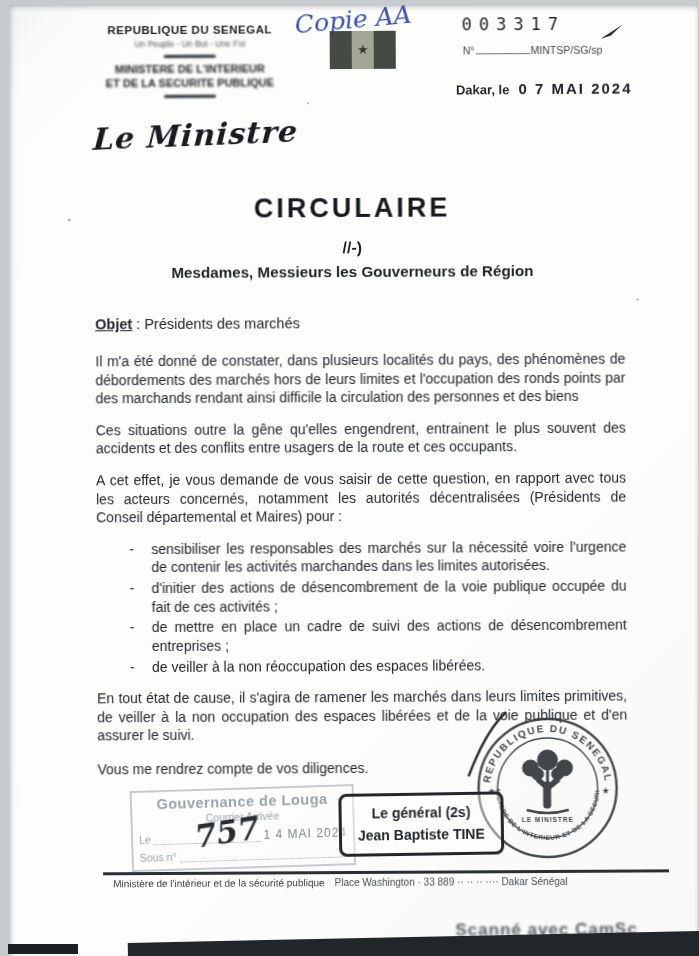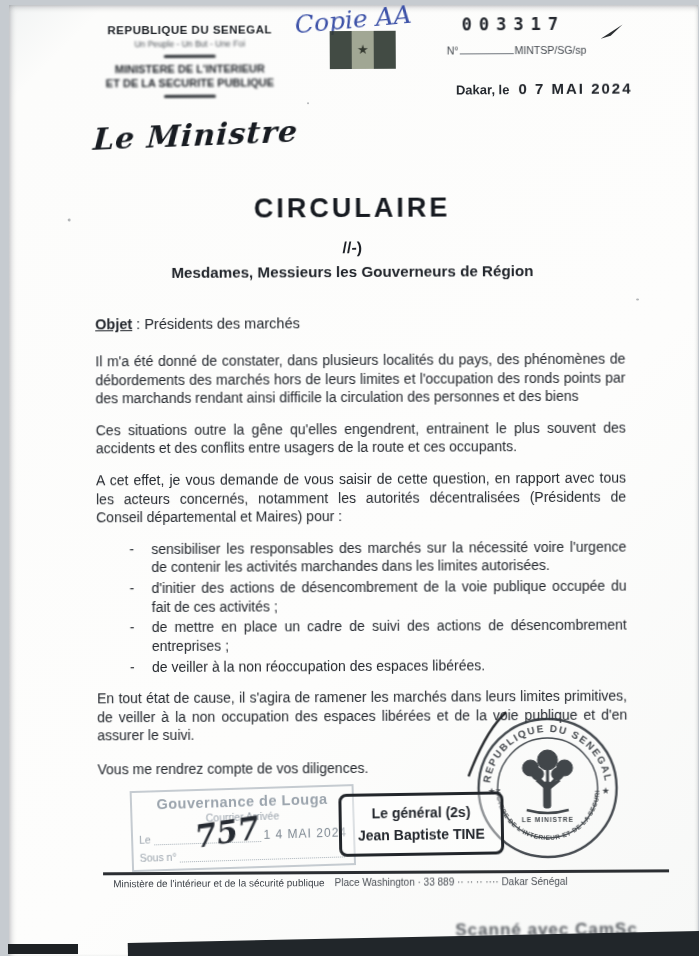--- a/index.html
+++ b/index.html
@@ -21,23 +21,23 @@
   .copie{position:absolute;left:288px;top:0px;font-family:"DejaVu Serif",serif;font-style:italic;
          font-size:25px;color:#3d52a8;transform:rotate(-5deg);filter:blur(.2px);}
   .flagstamp{position:absolute;left:323px;top:26px;width:66px;height:38px;display:flex;filter:blur(.6px);opacity:.92;}
   .flagstamp .band{flex:1;}
   .band.dark{background:#333c35;}
   .band.mid{background:#9aa08c;position:relative;}
   .band.mid .star{position:absolute;left:50%;top:50%;transform:translate(-50%,-52%);
                   color:#23291f;font-size:13px;}
 
   .stampno{position:absolute;left:455px;top:10px;font-family:"DejaVu Sans Mono",monospace;
-           font-weight:bold;font-size:17px;letter-spacing:7px;color:#23272e;filter:blur(.3px);}
+           font-weight:normal;font-size:17px;letter-spacing:7px;color:#23272e;filter:blur(.3px);}
   .pencheck{position:absolute;left:592px;top:18px;}
-  .refline{position:absolute;left:440px;top:40px;font-size:10.5px;color:#43484e;filter:blur(.3px);}
+  .refline{position:absolute;left:456px;top:40px;font-size:10.5px;color:#43484e;filter:blur(.3px);}
   .refleader{display:inline-block;width:54px;border-bottom:1px solid #6f757c;height:9px;margin:0 1px;}
   .dateline{position:absolute;left:449px;top:76px;font-size:13px;font-weight:bold;color:#262a30;text-align:right;}
   .datestamp{font-size:15px;letter-spacing:2px;margin-left:9px;color:#20242a;filter:blur(.35px);}
 
   .minister-script{position:absolute;left:86px;top:112px;font-family:"DejaVu Serif",serif;
       font-style:italic;font-weight:bold;font-size:30px;color:#181c22;
       transform:rotate(-2deg) skewX(-6deg);filter:blur(.25px);letter-spacing:1px;}
 
   
   .title{position:absolute;left:0;top:188px;width:100%;text-align:center;font-size:27px;

